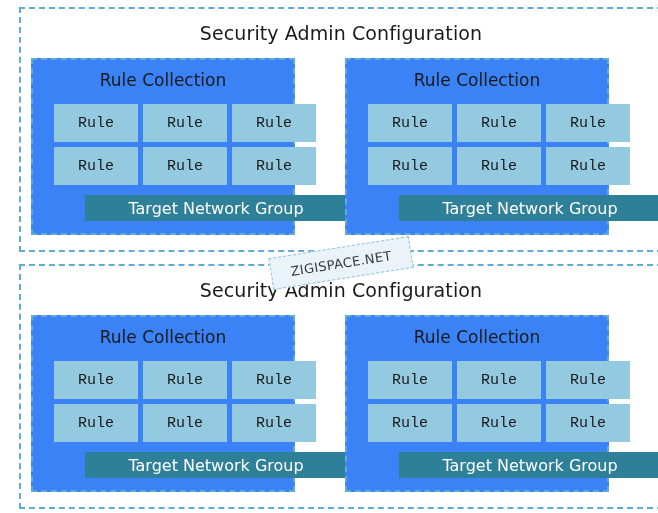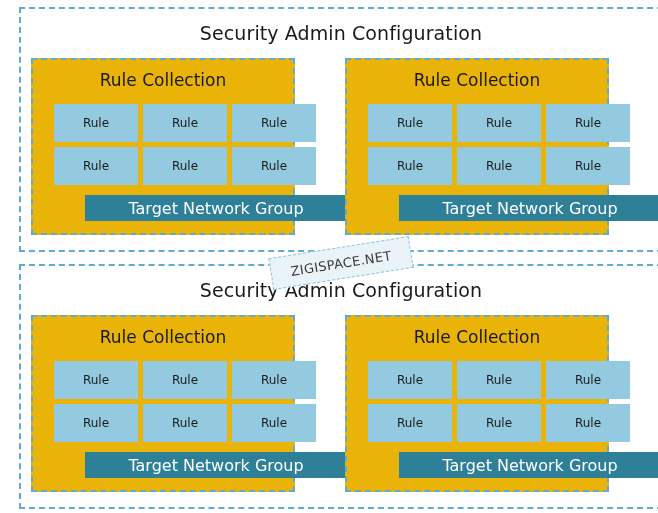--- a/index.html
+++ b/index.html
@@ -50,21 +50,21 @@
   }
 
   
   .rule-collection {
     position: absolute;
     top: 49px;
     width: 264px;
     height: 177px;
     box-sizing: border-box;
     border: 2px dashed #5FABD3;
-    background: #eab308;
+    background: #3b82f6;
   }
   .rule-collection.left  { left: 10px; }
   .rule-collection.right { left: 324px; }
 
   .rc-title {
     position: absolute;
     left: 0;
     top: 10px;
     width: 100%;
     text-align: center;
@@ -87,22 +87,23 @@
     display: flex;
     gap: 5px;
   }
   .rule-box {
     flex: 1 1 0;
     height: 38px;
     background: #94CAE0;
     display: flex;
     align-items: center;
     justify-content: center;
-    font-size: 12px;
+    font-size: 15px;
     color: #1a1a1a;
+    font-family: Liberation Mono, monospace;
   }
 
   
   .tng-bar {
     position: absolute;
     left: 21px;
     top: 135px;
     width: 262px;
     height: 26px;
     background: #2E8099;

